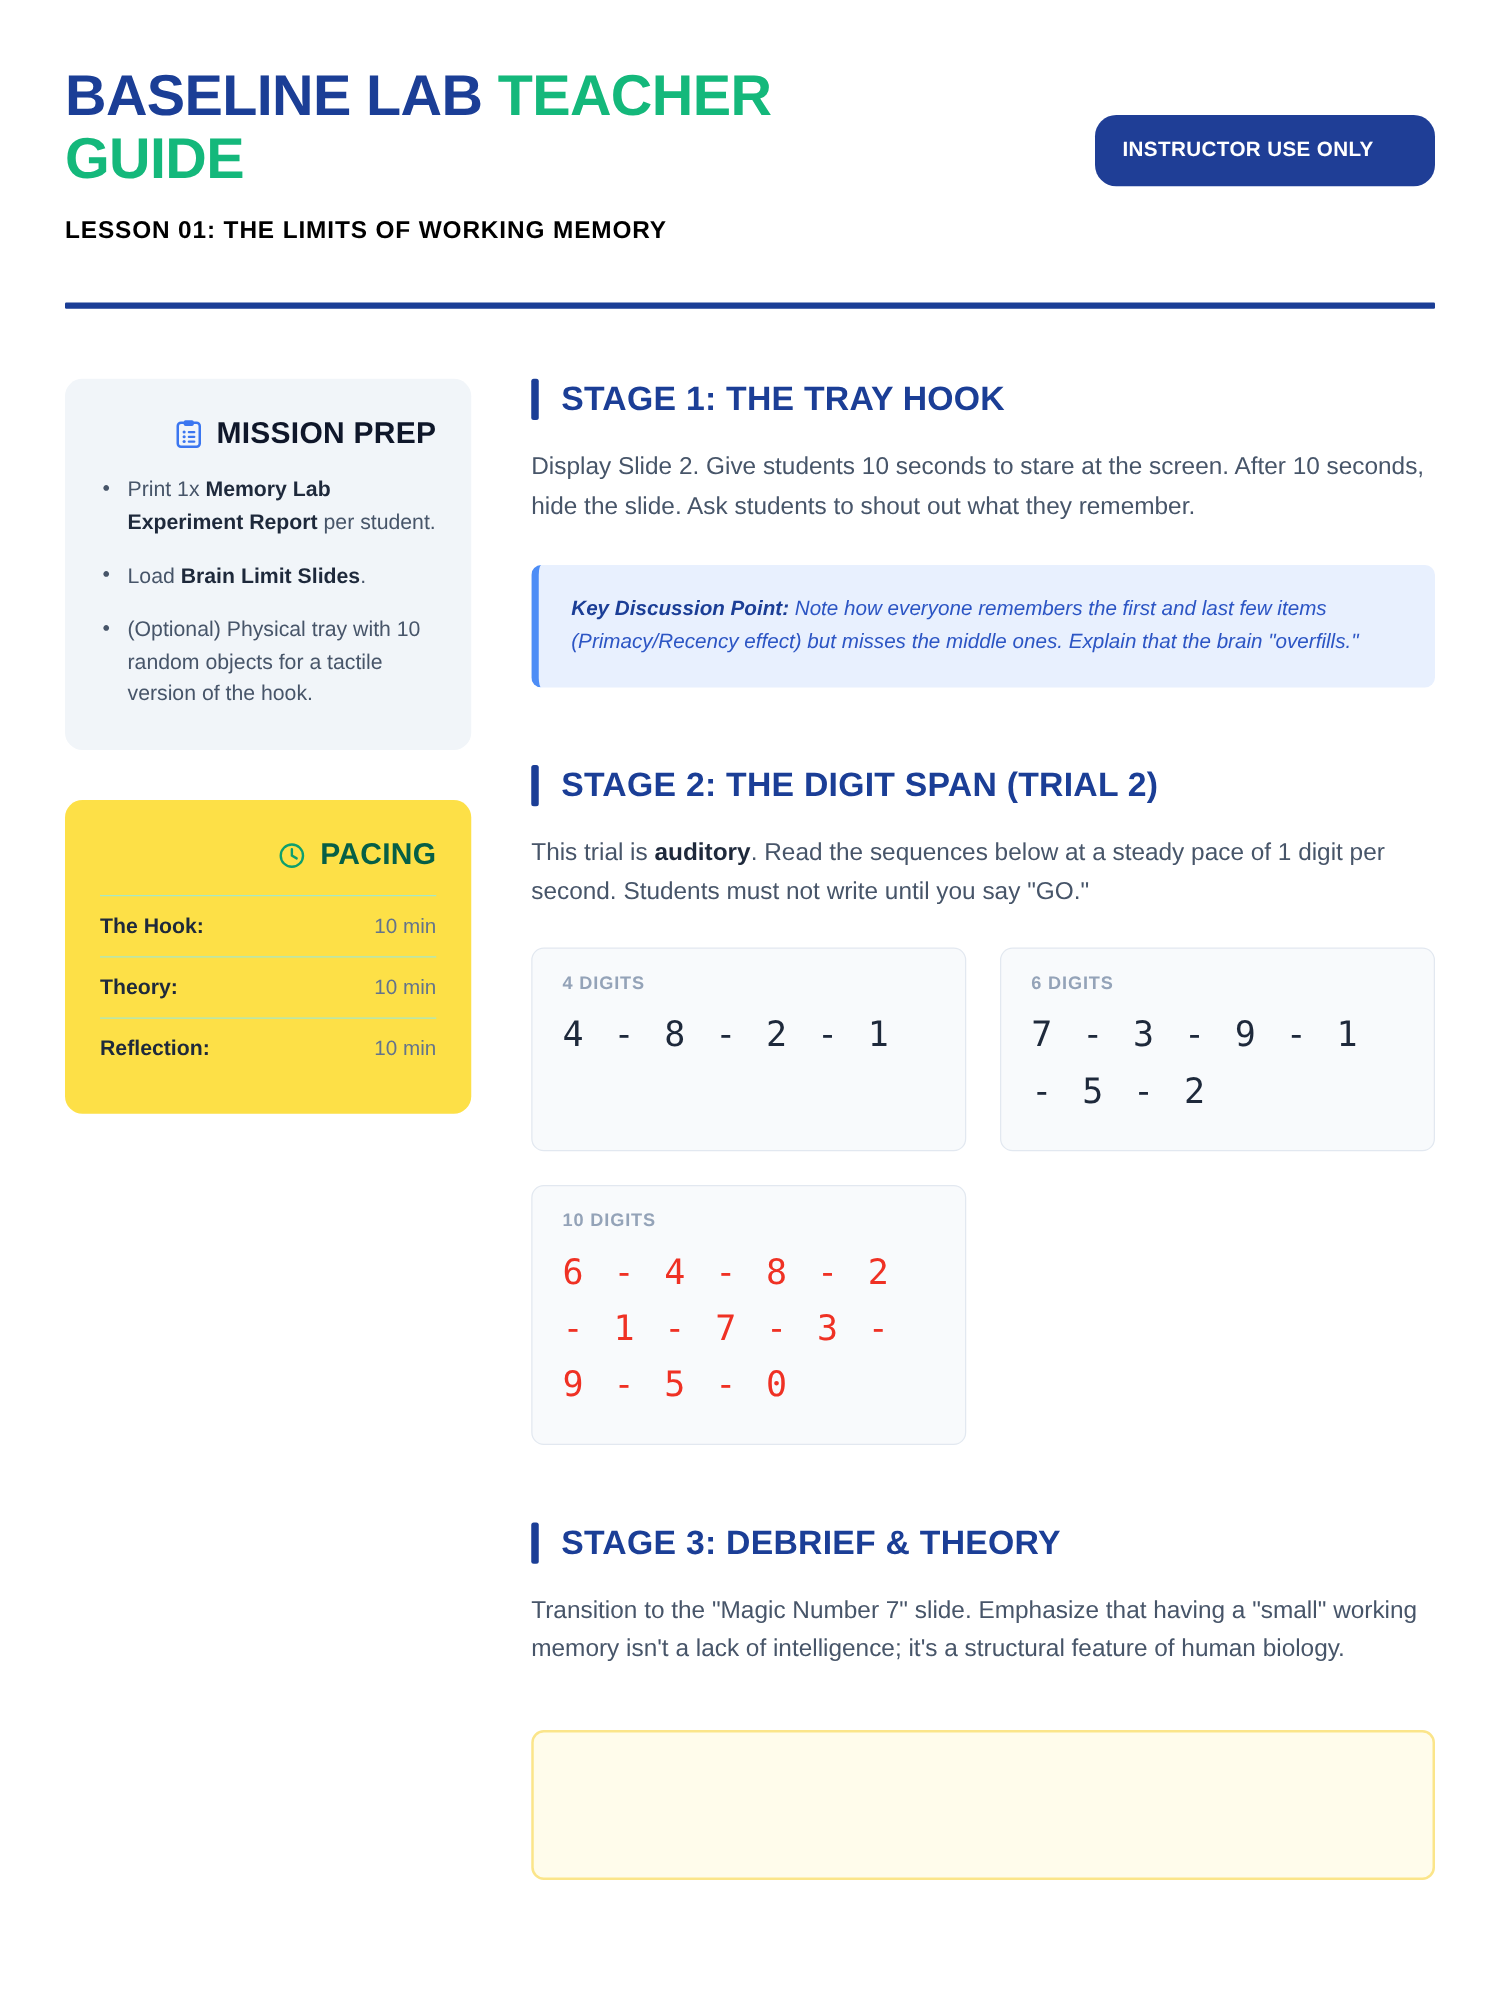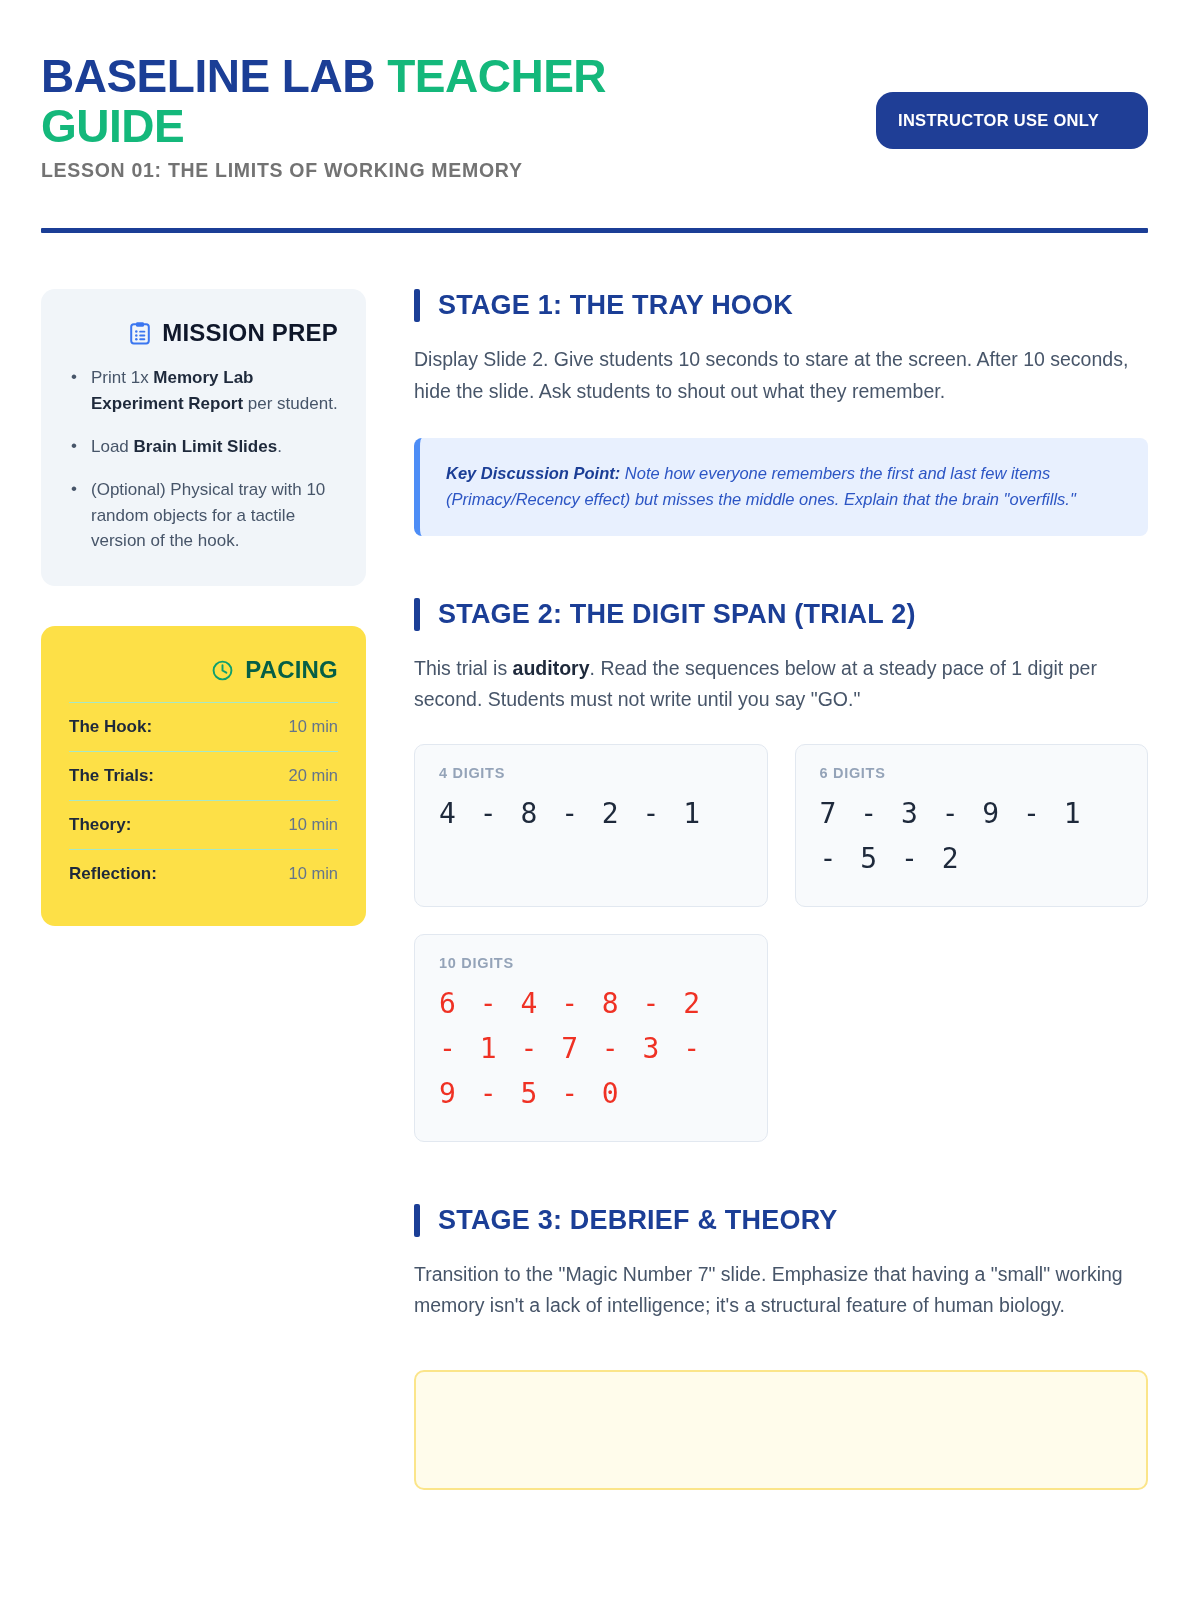--- a/index.html
+++ b/index.html
@@ -9,21 +9,21 @@
     height: 1600px;
     background: #ffffff;
     font-family: "Liberation Sans", "DejaVu Sans", sans-serif;
     overflow: hidden;
   }
 
   .page {
     position: relative;
     width: 1200px;
     height: 1600px;
-    padding: 52px 52px 0 41px;
+    padding: 52px 52px 0 52px;
     background: #ffffff;
   }
 
   
   .header {
     position: relative;
     display: flex;
     align-items: flex-start;
     justify-content: space-between;
   }
@@ -36,25 +36,25 @@
     font-weight: 700;
     letter-spacing: -0.5px;
     font-stretch: condensed;
     color: #1B3E96;
     text-transform: uppercase;
     max-width: 660px;
   }
   .doc-title .accent { color: #14B87B; }
 
   .doc-subtitle {
-    margin-top: 8px;
+    margin-top: 22px;
     font-size: 19.5px;
     font-weight: 700;
     letter-spacing: 0.7px;
-    color: #737373;
+    color: #000000;
     text-transform: uppercase;
     font-stretch: condensed;
   }
 
   .badge {
     background: #1F3E96;
     color: #ffffff;
     border-radius: 17px;
     padding: 18px 22px;
     font-size: 16.5px;
@@ -294,24 +294,20 @@
               <path d="M12 6.6 V12 L16 14.3" stroke="#0E9F6E" stroke-width="2" stroke-linecap="round" fill="none"></path>
             </svg>
           </span>
           <span class="title">PACING</span>
         </div>
         <div class="pace-row">
           <span class="pace-label">The Hook:</span>
           <span class="pace-value">10 min</span>
         </div>
         <div class="pace-row">
-          <span class="pace-label">The Trials:</span>
-          <span class="pace-value">20 min</span>
-        </div>
-        <div class="pace-row">
           <span class="pace-label">Theory:</span>
           <span class="pace-value">10 min</span>
         </div>
         <div class="pace-row">
           <span class="pace-label">Reflection:</span>
           <span class="pace-value">10 min</span>
         </div>
       </div>
 
     </div>

